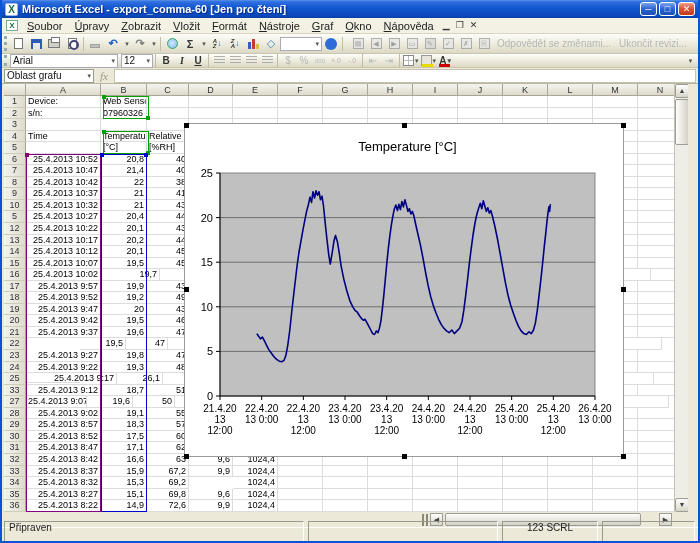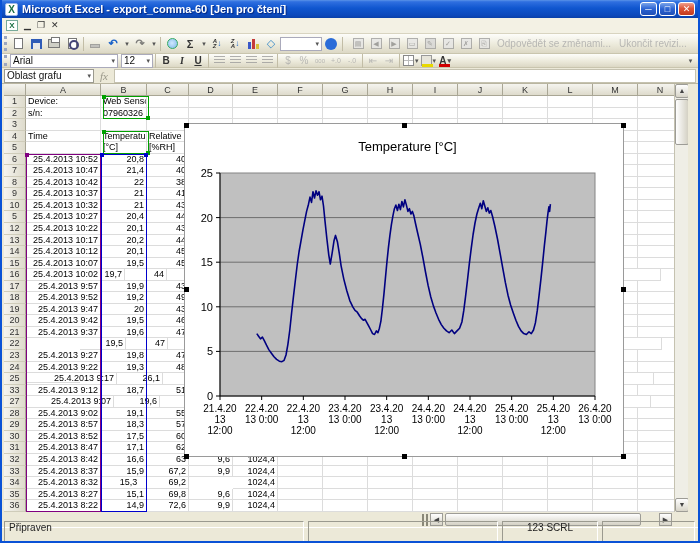--- a/index.html
+++ b/index.html
@@ -129,20 +129,31 @@
   <div class="titlebar">
     <div class="appicon">X</div>
     <div class="title">Microsoft Excel - export_comma-60  [Jen pro čtení]</div>
     <div class="winbtn">─</div>
     <div class="winbtn">□</div>
     <div class="winbtn close">✕</div>
   </div>
 
   <div class="menubar">
     <div class="bookicon">X</div>
+    <div style="display:flex;">
+        <div class="menu-item"><b>S</b>oubor</div>
+        <div class="menu-item"><b>Ú</b>pravy</div>
+        <div class="menu-item"><b>Z</b>obrazit</div>
+        <div class="menu-item"><b>V</b>ložit</div>
+        <div class="menu-item"><b>F</b>ormát</div>
+        <div class="menu-item"><b>N</b>ástroje</div>
+        <div class="menu-item"><b>G</b>raf</div>
+        <div class="menu-item"><b>O</b>kno</div>
+        <div class="menu-item"><b>N</b>ápověda</div>
+      </div>
     <span class="mini-winbtn">▁</span>
     <span class="mini-winbtn">❐</span>
     <span class="mini-winbtn">✕</span>
   </div>
 
   <div class="toolbar" id="tb-standard">
     <div class="grip"></div>
     <div style="display:flex;align-items:center;">
         <div class="tbtn">
           <span class="i-page"></span>
@@ -581,21 +592,21 @@
           <div class="cell" style="width: 45px; text-align: left;"></div>
           <div class="cell" style="width: 45px; text-align: left;"></div>
           <div class="cell" style="width: 45px; text-align: left;"></div>
           <div class="cell" style="width: 45px; text-align: left;"></div>
           <div class="cell" style="width: 45px; text-align: left;"></div>
           <div class="cell" style="width: 45px; text-align: left;"></div>
         </div>
         <div class="grow" style="height: 11.5556px; line-height: 11.5556px;">
           <div class="rownum">16</div>
           <div class="cell" style="width: 75px; text-align: right;">25.4.2013 10:02</div>
-          <div class="cell" style="width: 24px; text-align: right;">19,7</div>
+          <div class="cell" style="width: 59px; text-align: right;">19,7</div>
           <div class="cell" style="width: 42px; text-align: right;">44</div>
           <div class="cell" style="width: 44px; text-align: left;"></div>
           <div class="cell" style="width: 45px; text-align: left;"></div>
           <div class="cell" style="width: 45px; text-align: left;"></div>
           <div class="cell" style="width: 45px; text-align: left;"></div>
           <div class="cell" style="width: 45px; text-align: left;"></div>
           <div class="cell" style="width: 45px; text-align: left;"></div>
           <div class="cell" style="width: 45px; text-align: left;"></div>
           <div class="cell" style="width: 45px; text-align: left;"></div>
           <div class="cell" style="width: 45px; text-align: left;"></div>
@@ -767,21 +778,21 @@
           <div class="cell" style="width: 45px; text-align: left;"></div>
           <div class="cell" style="width: 45px; text-align: left;"></div>
           <div class="cell" style="width: 45px; text-align: left;"></div>
           <div class="cell" style="width: 45px; text-align: left;"></div>
           <div class="cell" style="width: 45px; text-align: left;"></div>
           <div class="cell" style="width: 45px; text-align: left;"></div>
           <div class="cell" style="width: 45px; text-align: left;"></div>
         </div>
         <div class="grow" style="height: 11.5556px; line-height: 11.5556px;">
           <div class="rownum">27</div>
-          <div class="cell" style="width: 88px; text-align: right;">25.4.2013 9:07</div>
+          <div class="cell" style="width: 61px; text-align: right;">25.4.2013 9:07</div>
           <div class="cell" style="width: 46px; text-align: right;">19,6</div>
           <div class="cell" style="width: 42px; text-align: right;">50</div>
           <div class="cell" style="width: 44px; text-align: left;"></div>
           <div class="cell" style="width: 45px; text-align: left;"></div>
           <div class="cell" style="width: 45px; text-align: left;"></div>
           <div class="cell" style="width: 45px; text-align: left;"></div>
           <div class="cell" style="width: 45px; text-align: left;"></div>
           <div class="cell" style="width: 45px; text-align: left;"></div>
           <div class="cell" style="width: 45px; text-align: left;"></div>
           <div class="cell" style="width: 45px; text-align: left;"></div>
@@ -887,21 +898,21 @@
           <div class="cell" style="width: 45px; text-align: left;"></div>
           <div class="cell" style="width: 45px; text-align: left;"></div>
           <div class="cell" style="width: 45px; text-align: left;"></div>
           <div class="cell" style="width: 45px; text-align: left;"></div>
           <div class="cell" style="width: 45px; text-align: left;"></div>
           <div class="cell" style="width: 45px; text-align: left;"></div>
         </div>
         <div class="grow" style="height: 11.5556px; line-height: 11.5556px;">
           <div class="rownum">34</div>
           <div class="cell" style="width: 75px; text-align: right;">25.4.2013 8:32</div>
-          <div class="cell" style="width: 46px; text-align: center; padding-left: 12px;">15,3</div>
+          <div class="cell" style="width: 46px; text-align: right; padding-left: 12px;">15,3</div>
           <div class="cell" style="width: 42px; text-align: right;">69,2</div>
           <div class="cell" style="width: 44px; text-align: right; margin-top: 36px;">9,7</div>
           <div class="cell" style="width: 45px; text-align: right;">1024,4</div>
           <div class="cell" style="width: 45px; text-align: left;"></div>
           <div class="cell" style="width: 45px; text-align: left;"></div>
           <div class="cell" style="width: 45px; text-align: left;"></div>
           <div class="cell" style="width: 45px; text-align: left;"></div>
           <div class="cell" style="width: 45px; text-align: left;"></div>
           <div class="cell" style="width: 45px; text-align: left;"></div>
           <div class="cell" style="width: 45px; text-align: left;"></div>

